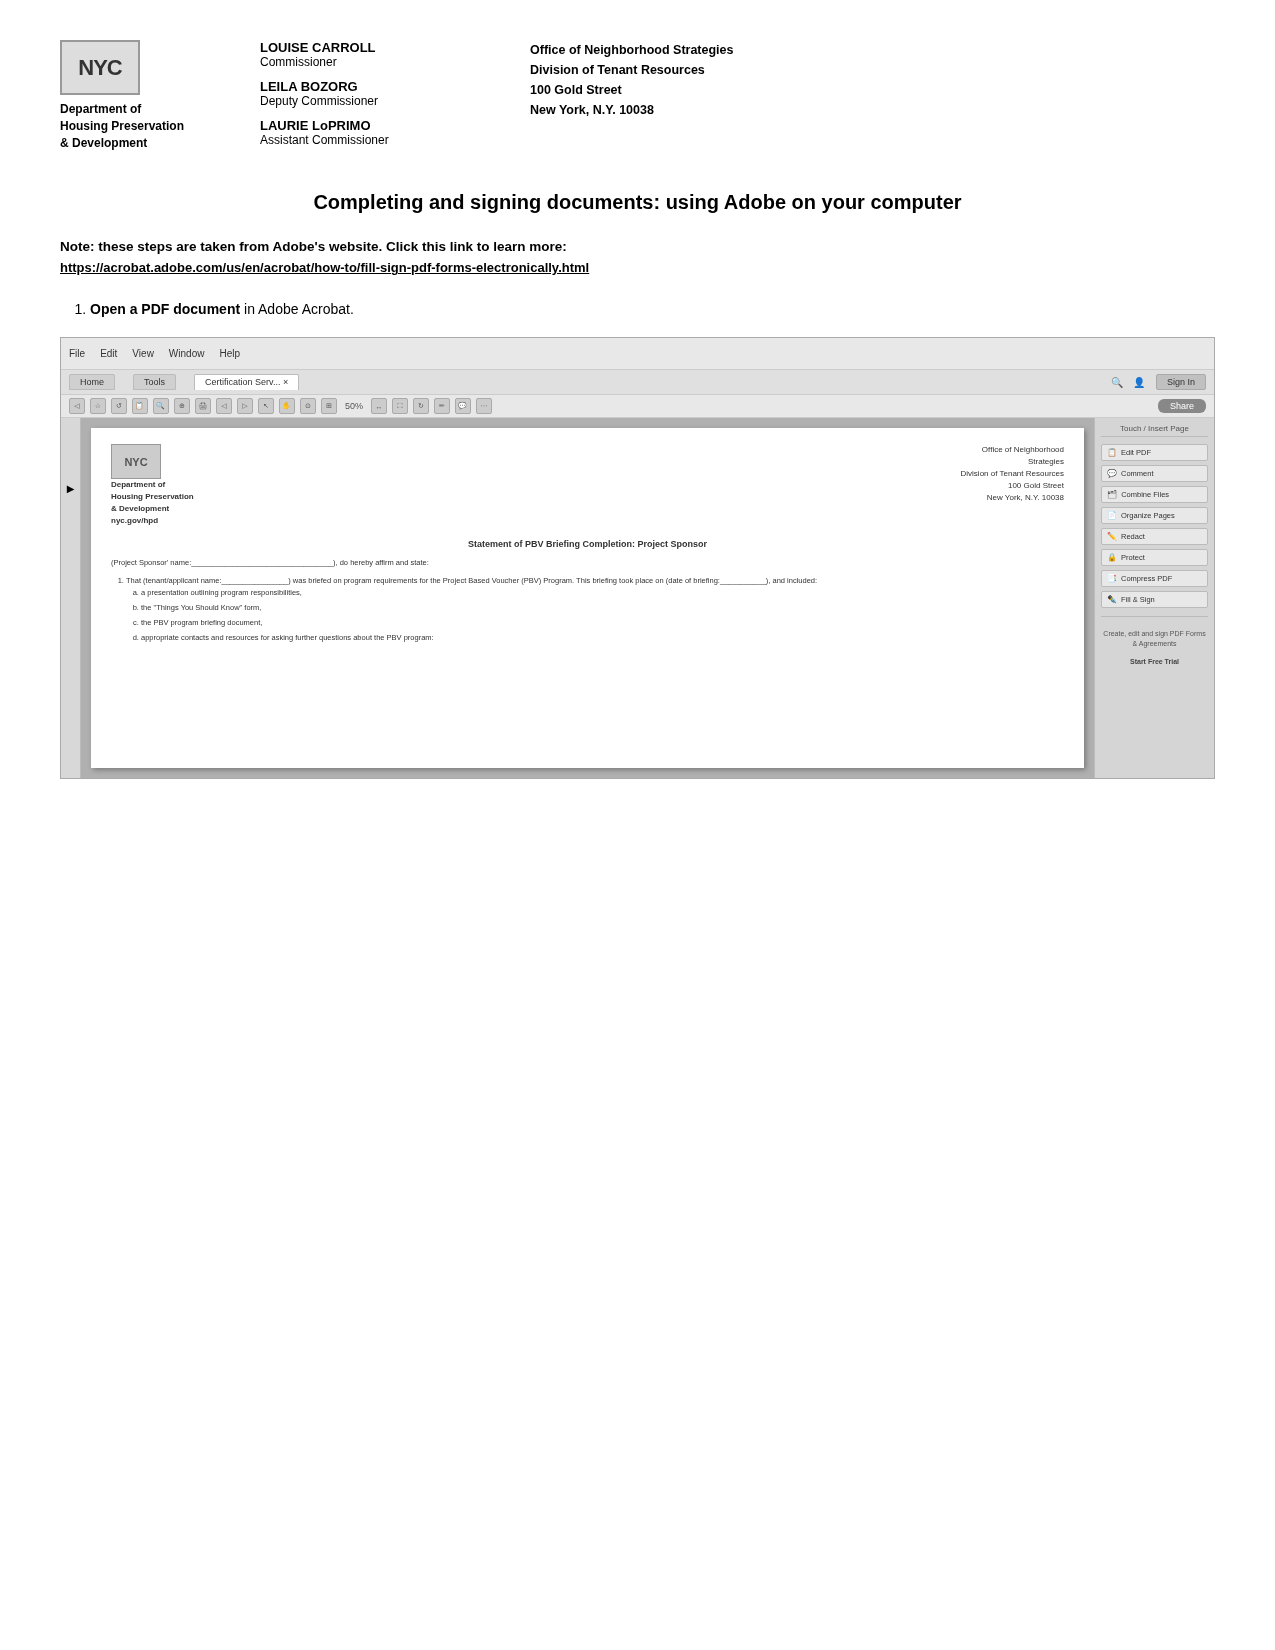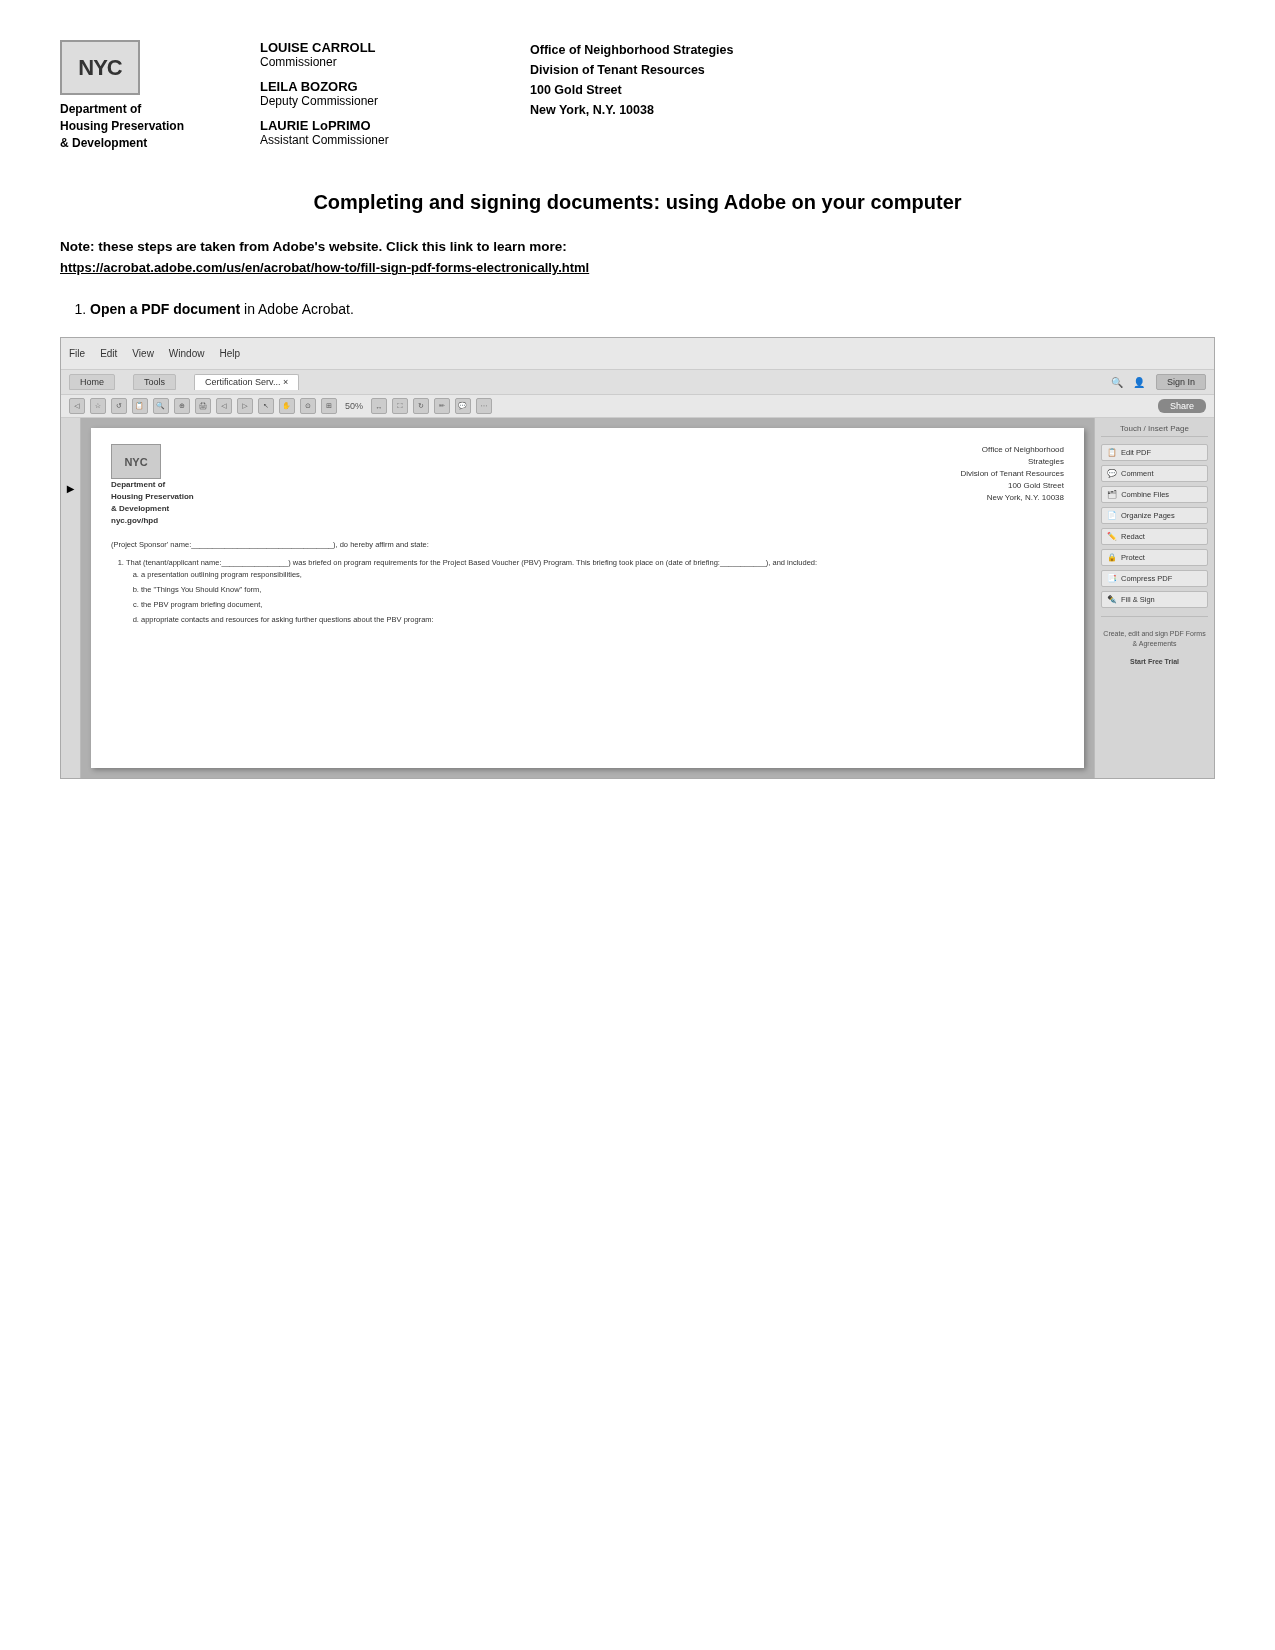--- a/index.html
+++ b/index.html
@@ -488,20 +488,21 @@
         <div class="pdf-header">
           <div>
             <div class="pdf-logo">NYC</div>
             <div class="pdf-dept">Department of<br>Housing Preservation<br>&amp; Development<br>nyc.gov/hpd</div>
           </div>
           <div class="pdf-office-info">
             Office of Neighborhood<br>Strategies<br>Division of Tenant Resources<br>100 Gold Street<br>New York, N.Y. 10038
           </div>
         </div>
 
+        <div class="pdf-title">Statement of PBV Briefing Completion: Project Sponsor</div>
 
         <div class="pdf-body-text">
           <p>(Project Sponsor' name:__________________________________), do hereby affirm and state:</p>
 
           <ol class="pdf-ol">
             <li>
               <span>That (tenant/applicant name:________________) was briefed on program requirements for the Project Based Voucher (PBV) Program. This briefing took place on (date of briefing:___________), and included:</span>
               <ol class="pdf-ol pdf-ol-alpha">
                 <li>a presentation outlining program responsibilities,</li>
                 <li>the "Things You Should Know" form,</li>

